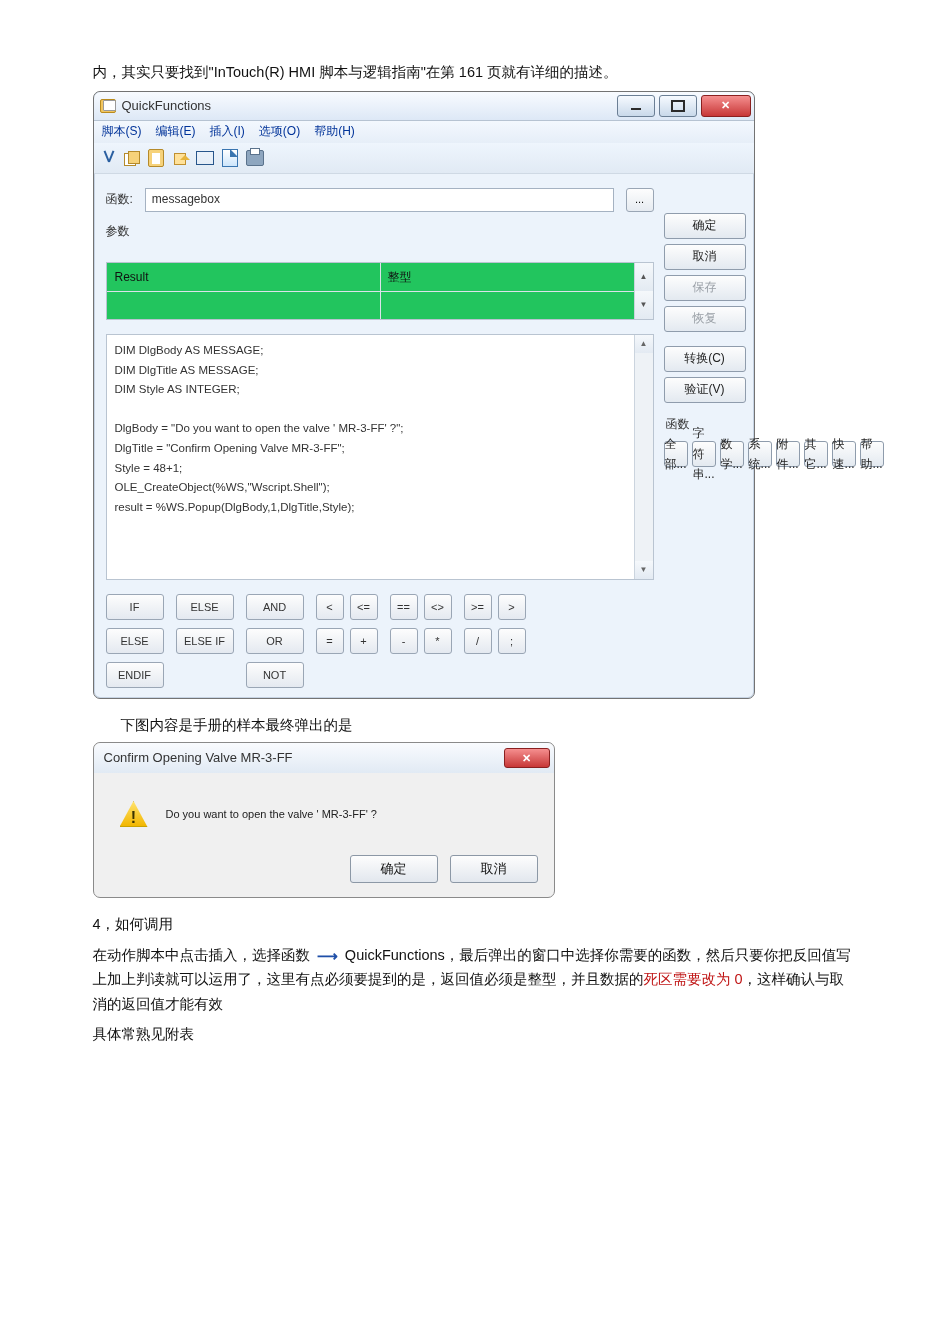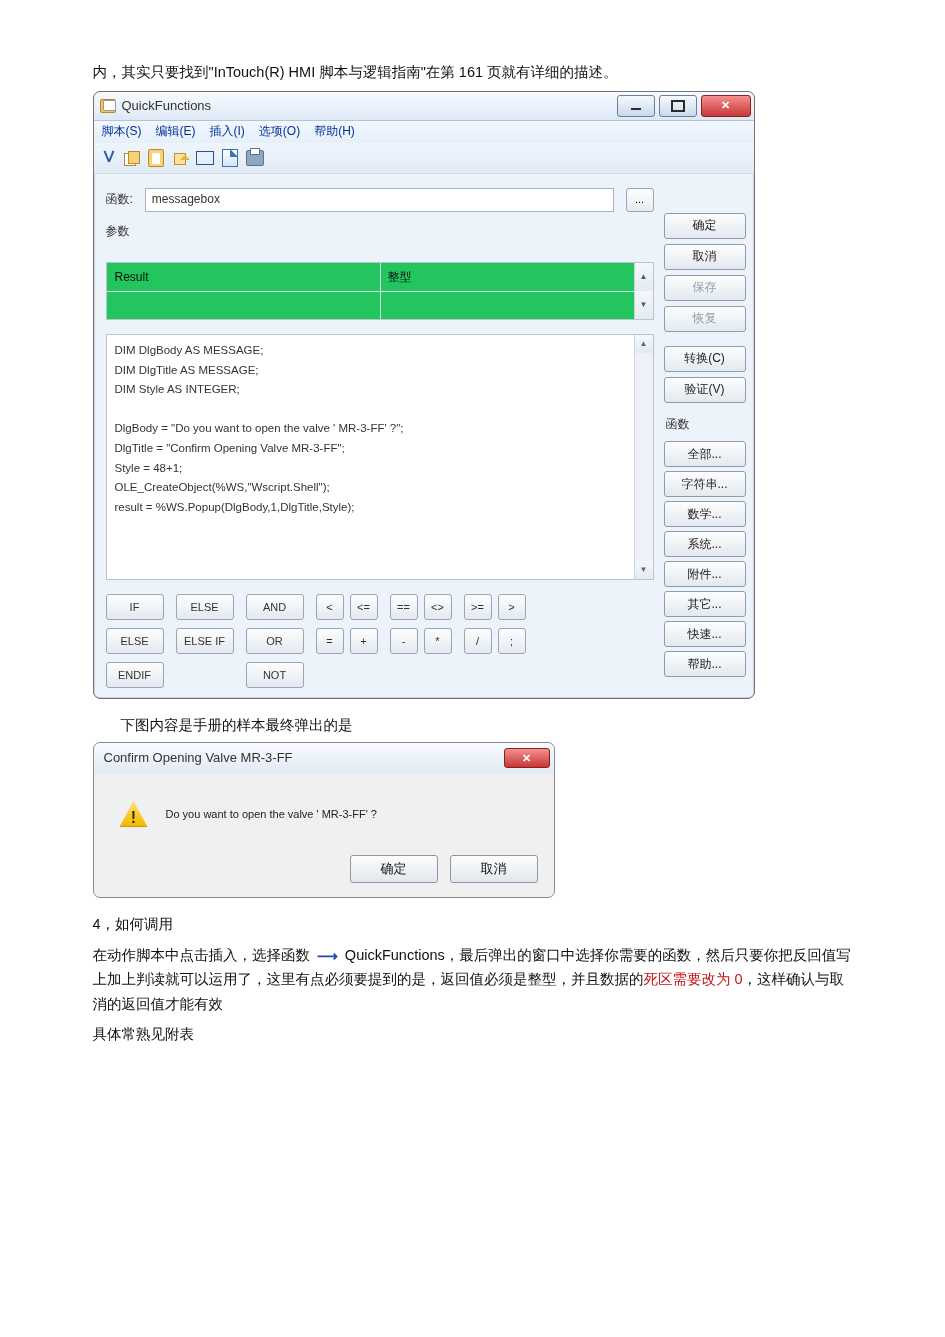--- a/index.html
+++ b/index.html
@@ -57,21 +57,21 @@
 .script-box .scr{position:absolute;right:0;top:0;bottom:0;width:18px;border-left:1px solid #cbd4de;background:#eef2f6;display:flex;flex-direction:column;justify-content:space-between}
 .script-box .scr .sa{height:18px;display:flex;align-items:center;justify-content:center;font-size:8px;color:#666;background:linear-gradient(#f5f8fb,#e3eaf2)}
 .keyword-rows{display:flex;flex-direction:column;gap:8px;margin-top:14px}
 .krow{display:flex;gap:12px;align-items:center}
 .kgroup{display:flex;gap:6px}
 .kw-btn{min-width:56px;height:24px;border:1px solid #9aa6b5;background:linear-gradient(#fdfdfd,#e4e9f0);border-radius:3px;font-size:11px;display:flex;align-items:center;justify-content:center;color:#333}
 .op-btn{width:26px;height:24px;border:1px solid #9aa6b5;background:linear-gradient(#fdfdfd,#e4e9f0);border-radius:3px;font-size:11px;display:flex;align-items:center;justify-content:center;color:#333}
 .side-btn{height:24px;border:1px solid #8f9cac;background:linear-gradient(#fdfdfd,#e3e9f0);border-radius:3px;font-size:12px;display:flex;align-items:center;justify-content:center;color:#222}
 .side-btn.disabled{color:#9aa0a7}
 .side-group-label{font-size:12px;color:#333;margin:6px 0 2px 2px}
-.side-stack{display:flex;flex-direction:column;gap:4px}
+.side-stack{display:flex;flex-direction:row;gap:4px}
 .caption2{margin:14px 0 4px 28px}
 .dialog{width:460px;border:1px solid #8a8a8a;border-radius:7px;background:#f0f0f0;margin-bottom:14px}
 .dialog .dtb{height:30px;display:flex;align-items:center;background:linear-gradient(#f9fbfe,#e1eaf4);border-radius:7px 7px 0 0;padding:0 4px 0 10px;font-size:13px;color:#333}
 .dialog .dtb .spacer{flex:1}
 .dialog .body{padding:22px 16px 14px 20px}
 .msg-row{display:flex;align-items:center;gap:18px;font-size:11px;color:#222;padding:6px 4px 22px 6px}
 .warn-icon{width:28px;height:26px;position:relative}
 .warn-icon::before{content:"";position:absolute;left:0;right:0;bottom:0;top:0;clip-path:polygon(50% 0,100% 100%,0 100%);background:linear-gradient(#ffe26a,#f2b600);border:1px solid #caa200}
 .warn-icon::after{content:"!";position:absolute;left:0;right:0;top:3px;text-align:center;font-weight:bold;color:#3a3200;font-size:16px}
 .dlg-btns{display:flex;justify-content:flex-end;gap:12px;border-top:0;padding-top:6px}

